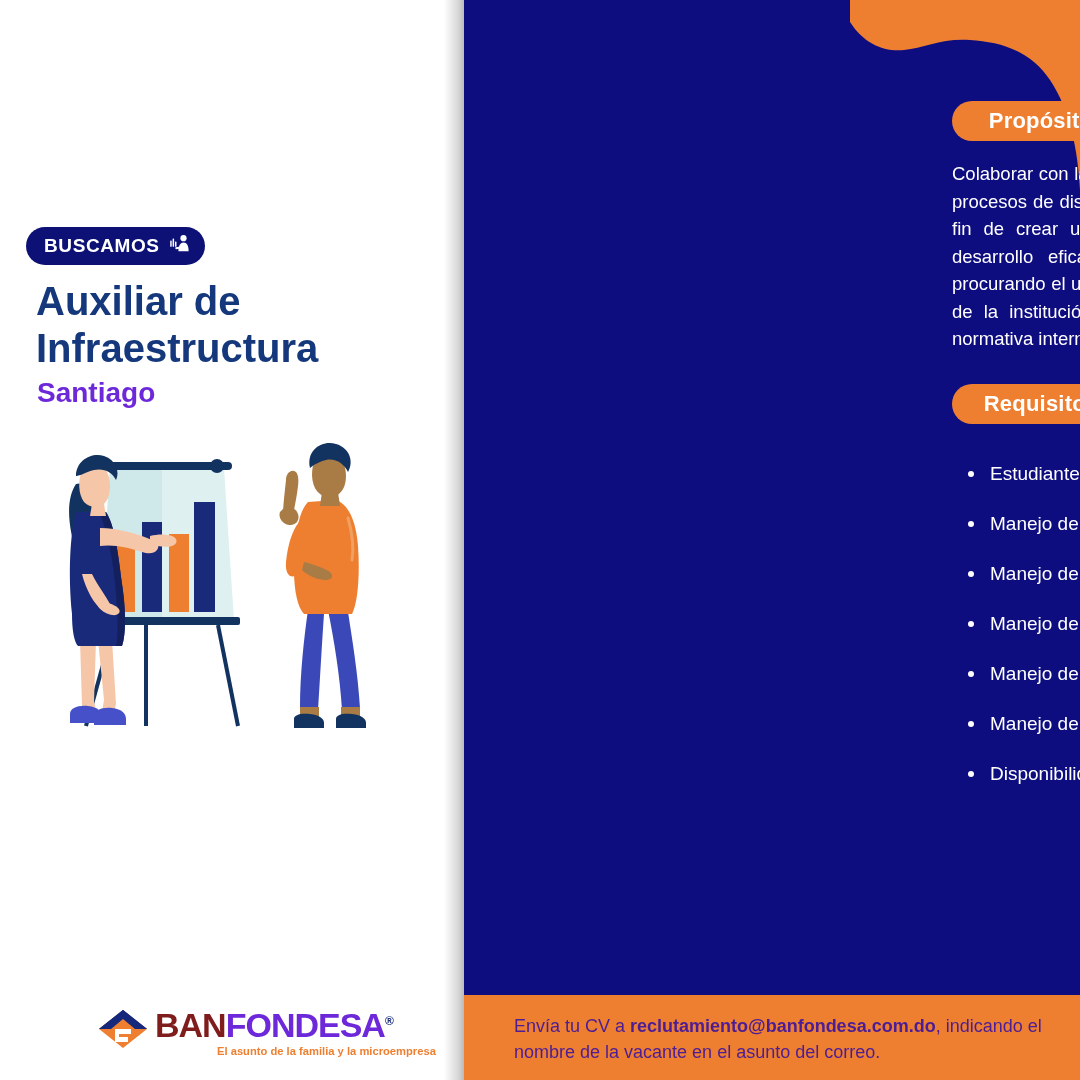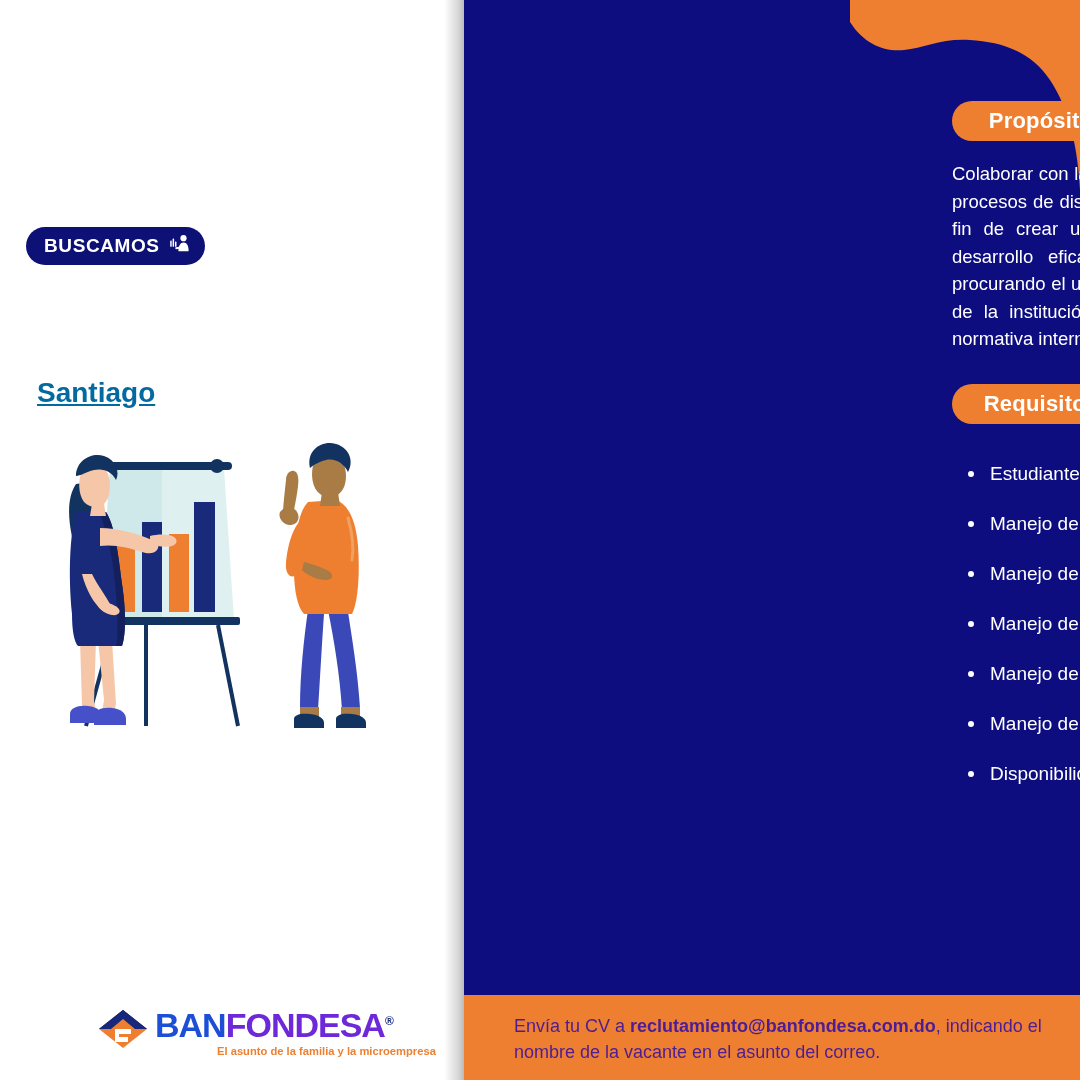--- a/index.html
+++ b/index.html
@@ -149,24 +149,23 @@
     left: 36px; top: 278px;
     width: 400px;
     color: #15387c;
     font-size: 40px;
     font-weight: bold;
     line-height: 47px;
   }
   .job-location {
     position: absolute;
     left: 37px; top: 377px;
-    color: #0369a1;
+    color: #6d28d9;
     font-size: 28px;
     font-weight: bold;
-    text-decoration: underline;
   }
 
   .illustration {
     position: absolute;
     left: 42px; top: 424px;
     width: 350px; height: 325px;
   }
 
   .logo-wrap {
     position: absolute;
@@ -174,21 +173,21 @@
     width: 290px; height: 62px;
   }
   .logo-text {
     position: absolute;
     left: 60px; top: 2px;
     font-size: 34px;
     font-weight: bold;
     letter-spacing: -1px;
     white-space: nowrap;
   }
-  .logo-text .ban { color: #1d4ed8; }
+  .logo-text .ban { color: #7f1d1d; }
   .logo-text .fondesa { color: #6d28d9; }
   .logo-text .reg { font-size: 12px; vertical-align: super; color: #15287c; }
   .logo-tagline {
     position: absolute;
     left: 122px; top: 41px;
     color: #ee7f30;
     font-size: 11.2px;
     font-weight: bold;
     white-space: nowrap;
   }
@@ -205,20 +204,21 @@
         <circle cx="14.5" cy="4.2" r="3.1" fill="#ffffff"></circle>
         <path d="M9.4 17.2 C9.4 11.6 11.4 8.6 14.6 8.6 C17.8 8.6 19.6 11.6 19.6 17.2 Z" fill="#ffffff"></path>
         <rect x="6.2" y="13.4" width="9.2" height="1.9" rx="0.7" fill="#ffffff" transform="rotate(-9 6.2 13.4)"></rect>
         <rect x="1.2" y="6.4" width="1.5" height="6.4" rx="0.6" fill="#ffffff"></rect>
         <rect x="3.6" y="4.4" width="1.5" height="8.4" rx="0.6" fill="#ffffff"></rect>
         <rect x="6.0" y="7.4" width="1.5" height="5.4" rx="0.6" fill="#ffffff"></rect>
       </svg>
     </span>
   </div>
 
+  <div class="job-title">Auxiliar de Infraestructura</div>
   <div class="job-location">Santiago</div>
 
   <div class="illustration">
     <svg width="350" height="325" viewBox="0 0 350 325">
 
       <path d="M68 44 L182 44 L192 196 L58 196 Z" fill="#dff0f0"></path>
       <path d="M68 44 L120 44 L120 196 L58 196 Z" fill="#cfe8ea"></path>
 
       <rect x="60" y="38" width="130" height="8" rx="4" fill="#12325f"></rect>
       <circle cx="175" cy="42" r="7" fill="#12325f"></circle>

